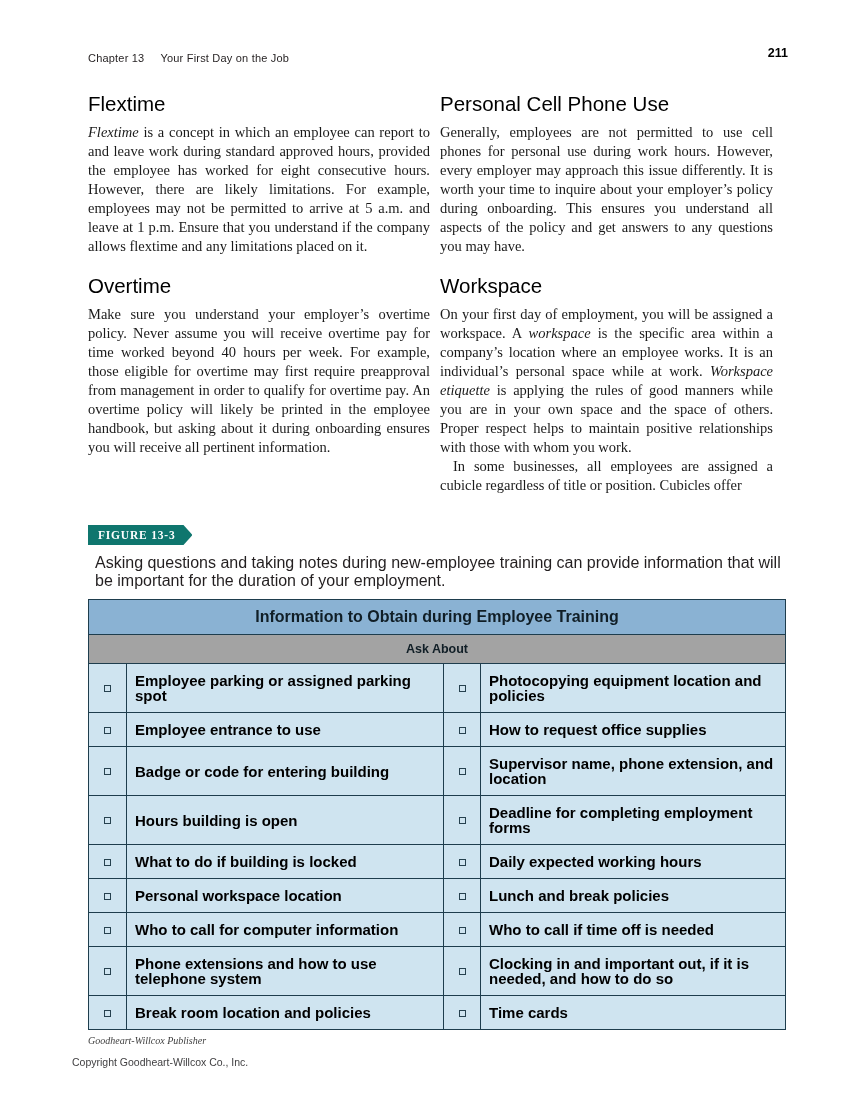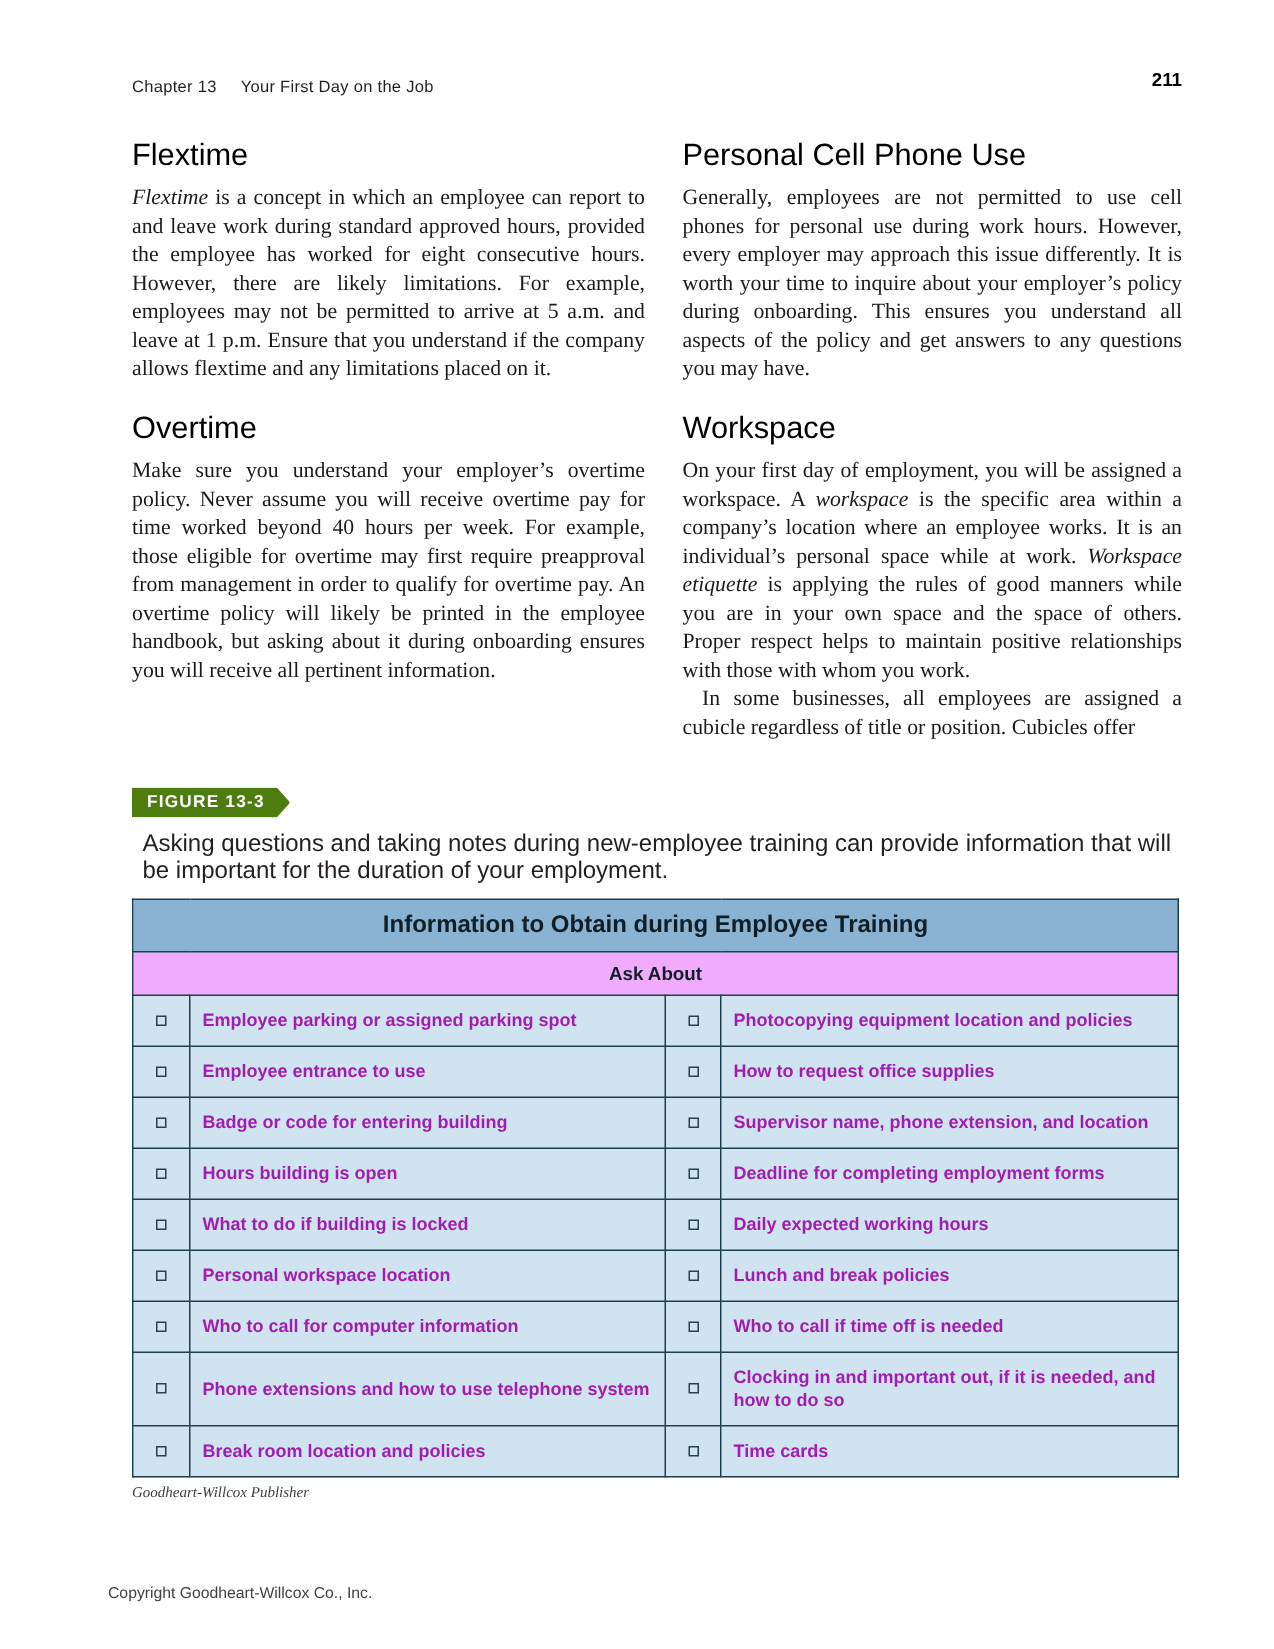--- a/index.html
+++ b/index.html
@@ -13,21 +13,21 @@
   }
   .content { padding: 46px 61px 0 88px; }
 
   
   .page-header { display: flex; justify-content: space-between; align-items: flex-start; gap: 43px; }
   .running-head { font-size: 11px; color: #231f20; letter-spacing: 0.2px; padding-top: 6px; }
   .running-head .chapter { margin-right: 16px; }
   .page-number { font-size: 12.5px; font-weight: bold; color: #000; }
 
   
-  .columns { display: flex; gap: 25px; margin-top: 28px; }
+  .columns { display: flex; gap: 10px; margin-top: 28px; }
   .col-left { width: 342px; }
   .col-right { width: 333px; }
   h2.section-heading {
     font-family: "Liberation Sans", sans-serif;
     font-size: 20.5px; font-weight: 400; color: #000;
     margin: 18px 0 7px 0;
   }
   section:first-child h2.section-heading { margin-top: 0; }
   p.body {
     font-family: "Liberation Serif", serif;
@@ -35,52 +35,53 @@
     text-align: justify; color: #1a1a1a;
   }
   p.body + p.body { margin-top: 0; }
   p.body.indent { text-indent: 13px; }
   p.body em { font-style: italic; }
 
   
   figure { margin-top: 30px; }
   .fig-badge {
     display: inline-block;
-    background: #4d7c0f;
+    background: #0f766e;
     color: #ffffff;
     font-size: 11.5px; font-weight: bold; letter-spacing: 0.8px;
     padding: 4px 17px 4px 10px;
     clip-path: polygon(0 0, calc(100% - 9px) 0, 100% 50%, calc(100% - 9px) 100%, 0 100%);
+    font-family: Liberation Serif, serif;
   }
   .fig-caption {
     font-size: 16px; line-height: 17.5px; color: #231f20;
     margin: 9px 0 10px 7px; max-width: 694px;
   }
 
   
   table.training-table { border-collapse: collapse; width: 697px; table-layout: fixed; }
   table.training-table th, table.training-table td { border: 1px solid #1e3d4d; }
   .tbl-title {
     background: #8ab2d3; color: #101e26;
     font-size: 16px; font-weight: bold; text-align: center;
     padding: 8px 6px;
   }
   .tbl-sub {
-    background: #f0abfc; color: #101e26;
+    background: #a3a3a3; color: #101e26;
     font-size: 12.5px; font-weight: bold; text-align: center;
     padding: 7px 6px;
   }
   .chk-cell { background: #cfe4f0; text-align: center; vertical-align: middle; }
   .chk {
     display: inline-block; width: 7px; height: 7px;
     border: 1.5px solid #26414f; background: transparent; vertical-align: middle;
   }
   .item-cell {
-    background: #cfe4f0; color: #a21caf;
-    font-size: 12px; font-weight: bold; line-height: 15px;
+    background: #cfe4f0; color: #000000;
+    font-size: 15px; font-weight: bold; line-height: 15px;
     padding: 9px 8px; text-align: left; vertical-align: middle;
   }
   .credit {
     width: 697px; text-align: left;
     font-family: "Liberation Serif", serif; font-style: italic;
     font-size: 10px; color: #3f3f3f; margin-top: 5px;
   }
 
   
   .page-footer {

